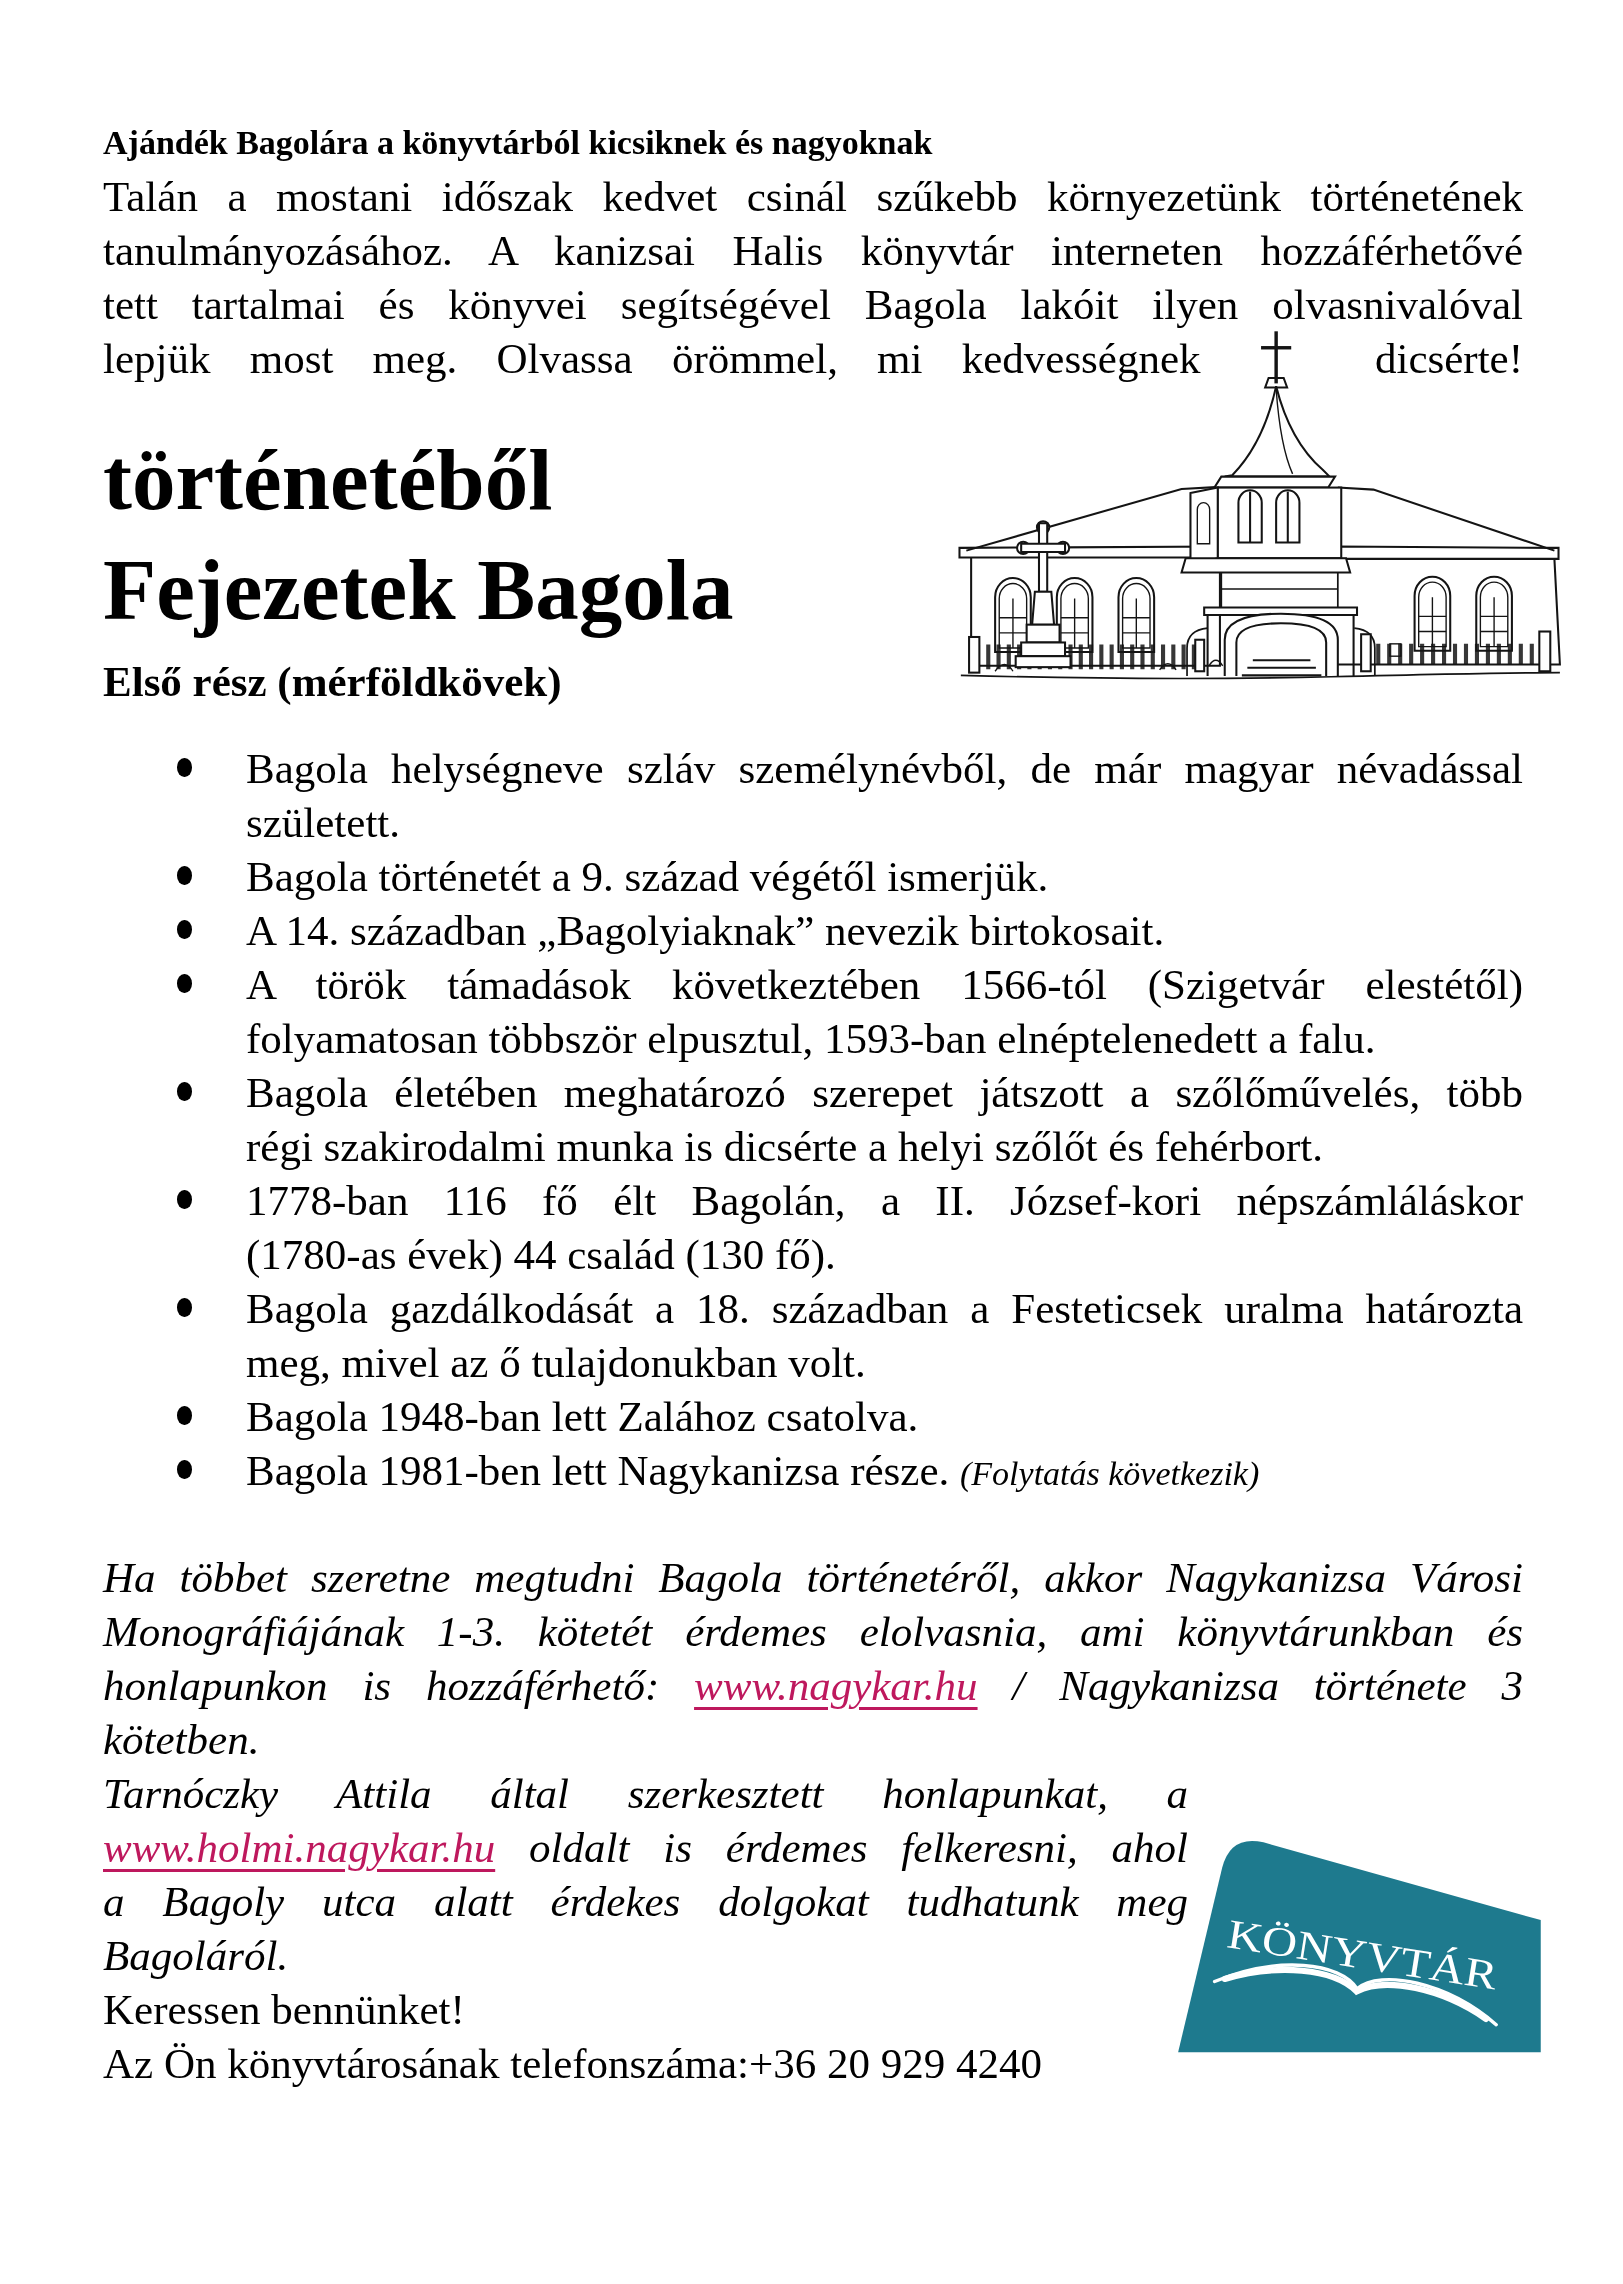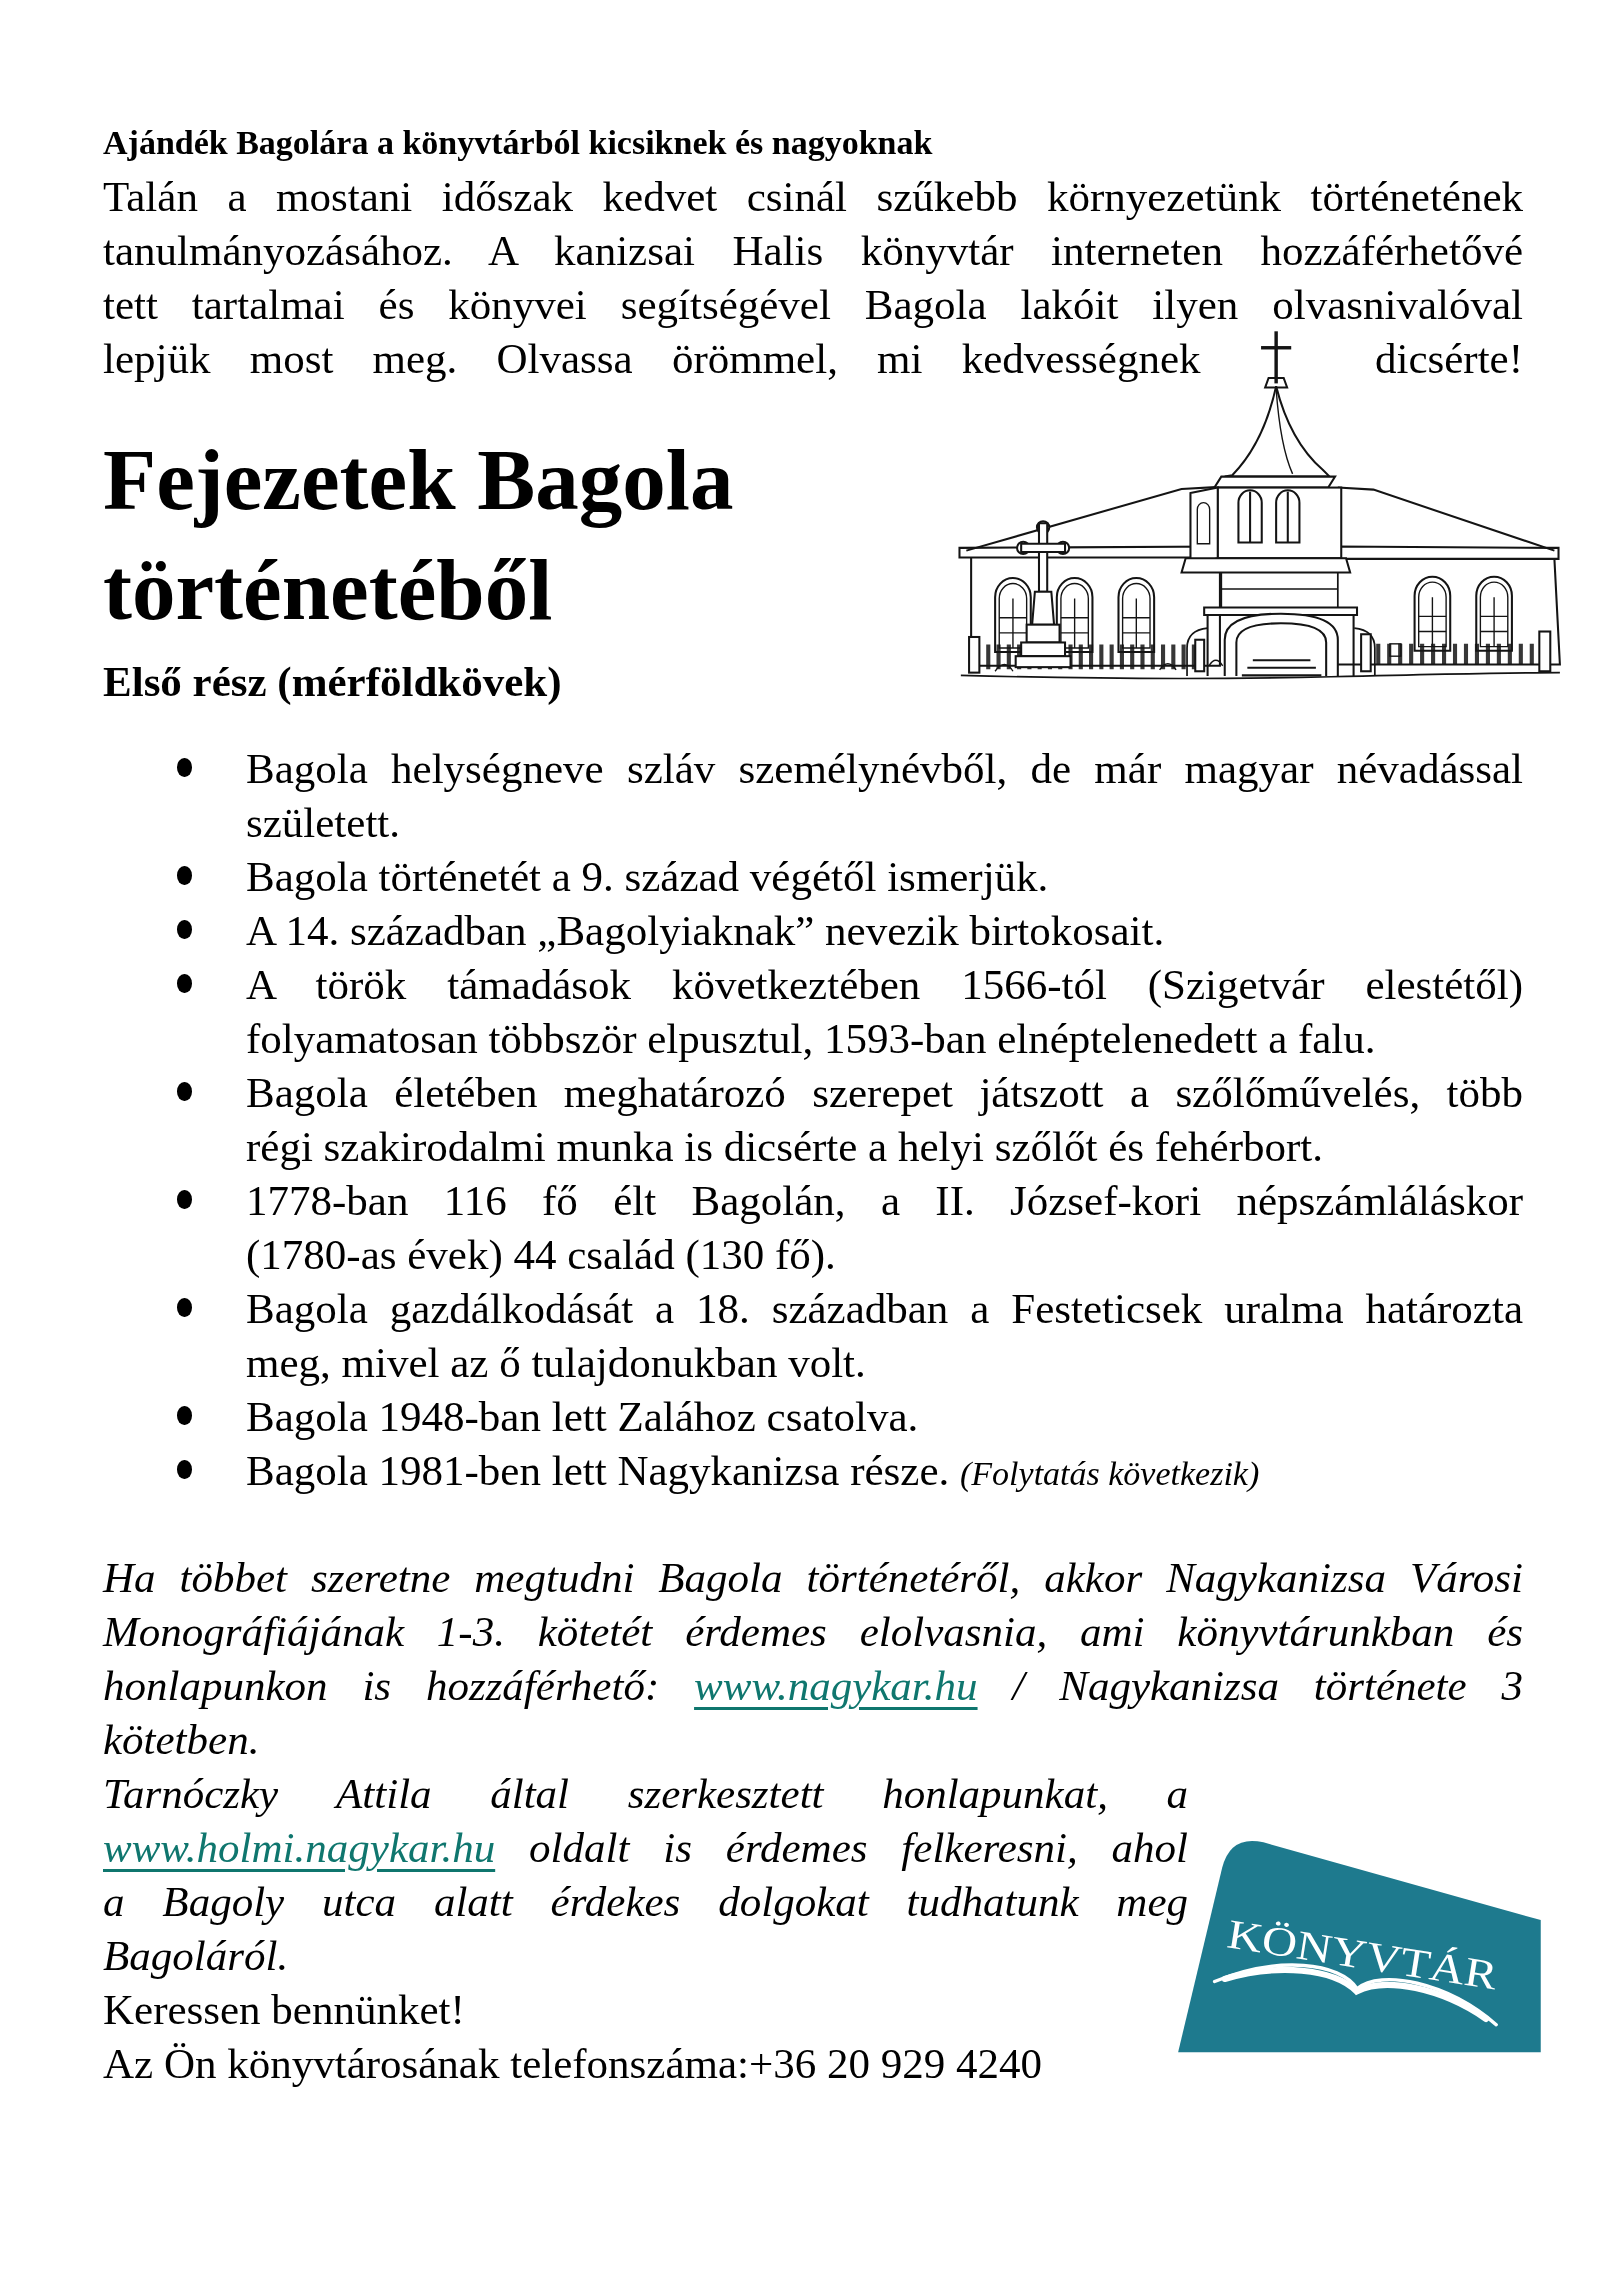--- a/index.html
+++ b/index.html
@@ -12,21 +12,21 @@
   .gap{display:inline-block;width:96px;}
   .bigtitle{margin-top:39px;font-size:87px;font-weight:bold;line-height:110px;}
   .sub{margin-top:9.6px;font-size:43px;font-weight:bold;line-height:54px;}
   .bullets{margin-top:33px;}
   .bullet{position:relative;padding-left:143px;}
   .dot{position:absolute;left:74px;top:16.5px;width:14.5px;height:18.6px;background:#000;border-radius:50%;}
   .note{font-size:34px;font-style:italic;}
   .outro1{margin-top:50px;font-style:italic;}
   .outro2{font-style:italic;width:1085px;}
   .footer{font-style:normal;}
-  a.doclink{color:#0f766e;text-decoration:underline;text-decoration-thickness:2.8px;text-underline-offset:6.9px;cursor:pointer;}
+  a.doclink{color:#be185d;text-decoration:underline;text-decoration-thickness:2.8px;text-underline-offset:6.9px;cursor:pointer;}
   .church{position:absolute;left:954px;top:322px;width:610px;height:362px;pointer-events:none;}
   .logo{position:absolute;left:1174px;top:1799px;width:375px;height:256px;}
   .logo text{font-family:"Liberation Serif","DejaVu Serif",serif;}
 </style>
 </head>
 <body>
 
 <div class="doc">
 
   <div class="h1">Ajándék Bagolára a könyvtárból kicsiknek és nagyoknak</div>
@@ -36,22 +36,22 @@
     <div class="bodyline jl">tanulmányozásához. A kanizsai Halis könyvtár interneten hozzáférhetővé</div>
     <div class="bodyline jl">tett tartalmai és könyvei segítségével Bagola lakóit ilyen olvasnivalóval</div>
     <div class="bodyline jl">
       <span>lepjük most meg. Olvassa örömmel, mi kedvességnek</span>
       <span class="gap"></span>
       <span>dicsérte!</span>
     </div>
   </div>
 
   <div class="bigtitle">
+    <div>történetéből</div>
     <div>Fejezetek Bagola</div>
-    <div>történetéből</div>
   </div>
 
   <div class="sub">Első rész (mérföldkövek)</div>
 
   <div class="bullets">
 
     <div class="bullet">
       <span class="dot"></span>
       <div class="bodyline jl">Bagola helységneve szláv személynévből, de már magyar névadással</div>
       <div class="bodyline">született.</div>

